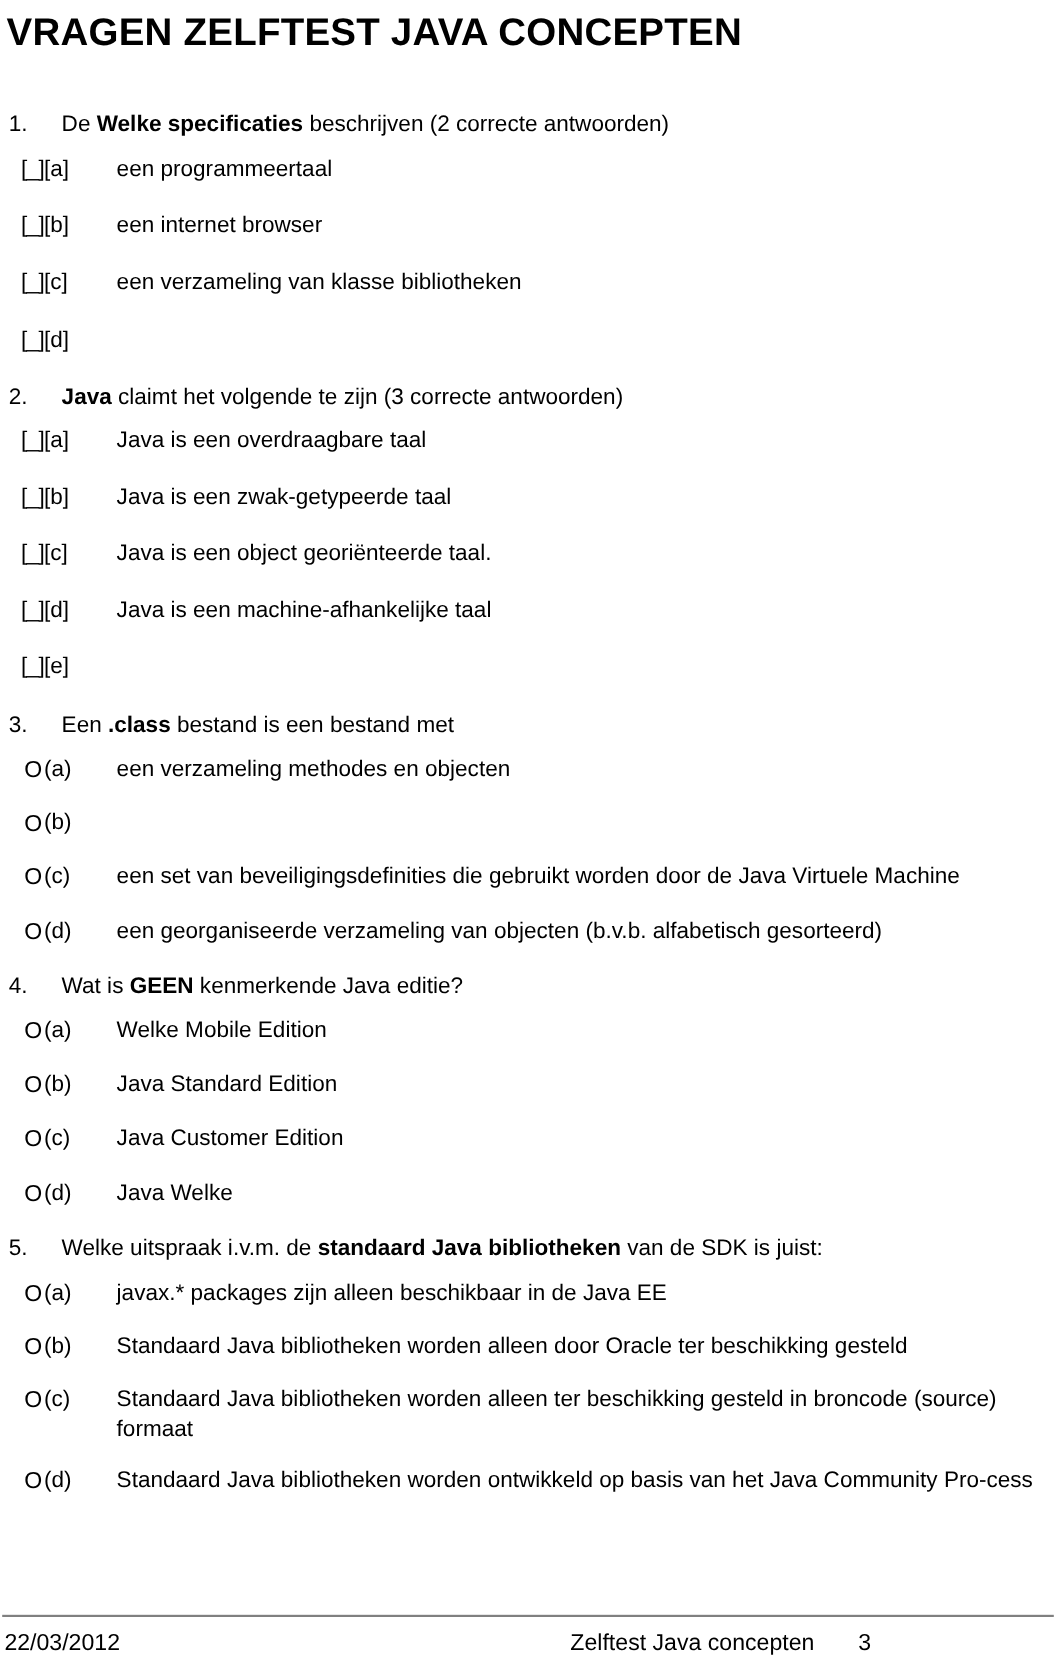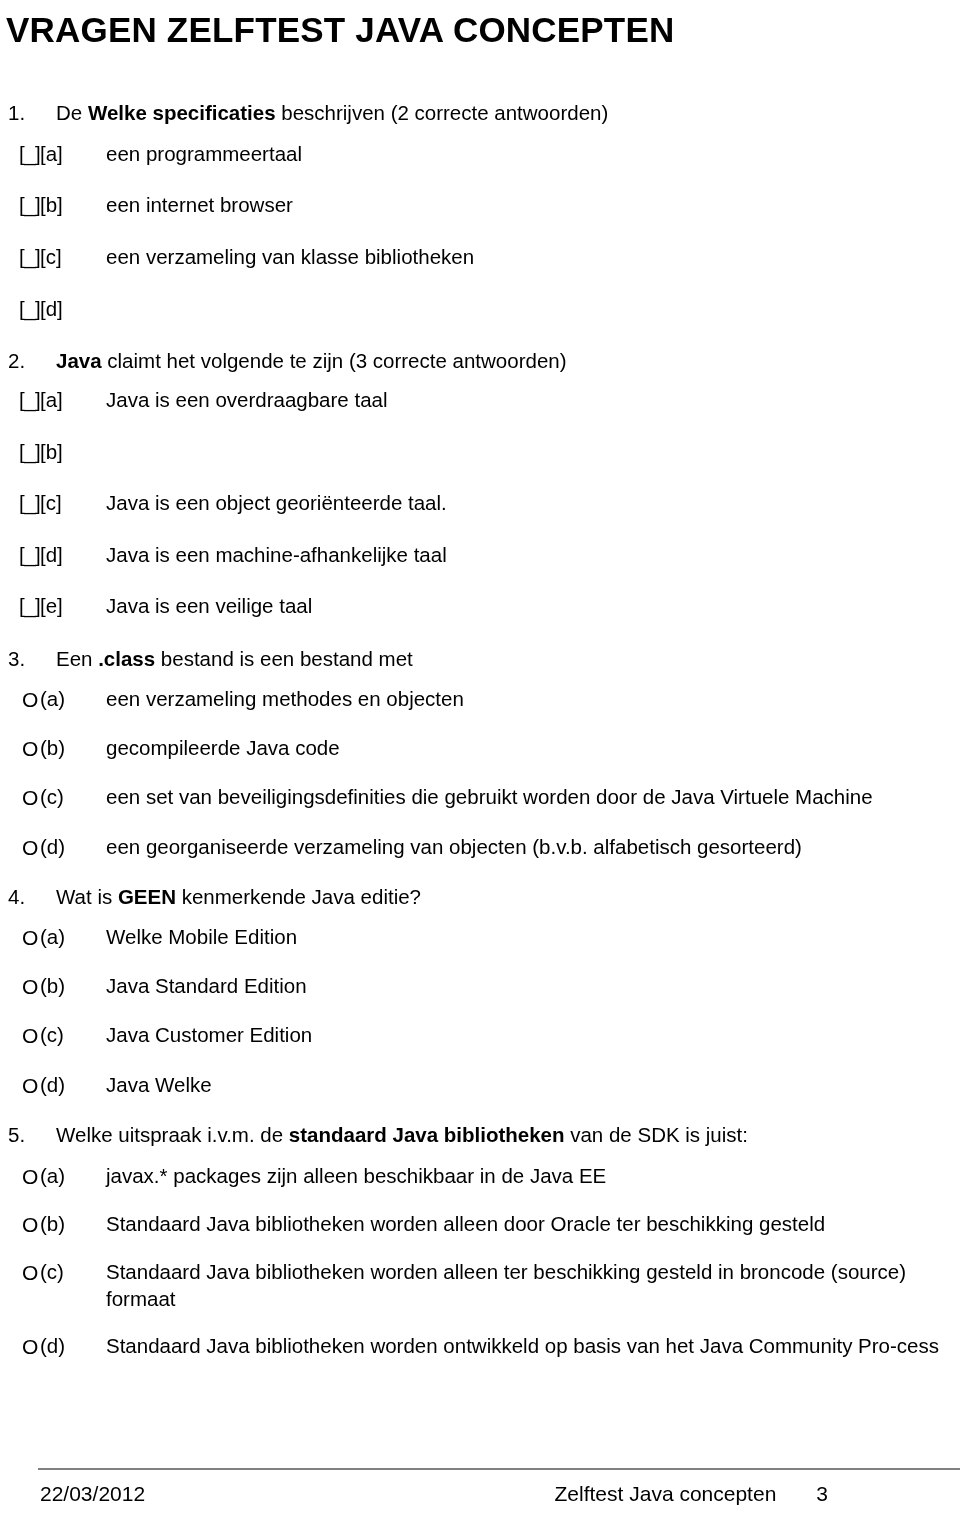--- a/index.html
+++ b/index.html
@@ -122,21 +122,20 @@
   .sp-q5-opts { margin-top: 14px; }
   .q5 .option-row { margin-bottom: 21px; }
 
   
   .footer {
     position: absolute;
     left: 0;
     right: 16px;
     bottom: 10px;
     width: 796px;
-    margin-left: 36px;
   }
   .footer-rule {
     width: 956px;
     height: 2px;
     background: #808080;
     margin: 0 0 12px 2px;
   }
   .footer-row {
     display: flex;
     align-items: baseline;
@@ -189,54 +188,53 @@
     </div>
     <ul class="options sp-q2-opts">
       <li class="option-row">
         <span class="opt-marker">[_]</span>
         <span class="opt-label">[a]</span>
         <span class="opt-text">Java is een overdraagbare taal</span>
       </li>
       <li class="option-row">
         <span class="opt-marker">[_]</span>
         <span class="opt-label">[b]</span>
+        <span class="opt-text">Java is een zwak-getypeerde taal</span>
       </li>
       <li class="option-row">
         <span class="opt-marker">[_]</span>
         <span class="opt-label">[c]</span>
         <span class="opt-text">Java is een object georiënteerde taal.</span>
       </li>
       <li class="option-row">
         <span class="opt-marker">[_]</span>
         <span class="opt-label">[d]</span>
         <span class="opt-text">Java is een machine-afhankelijke taal</span>
       </li>
       <li class="option-row">
         <span class="opt-marker">[_]</span>
         <span class="opt-label">[e]</span>
-        <span class="opt-text">Java is een veilige taal</span>
       </li>
     </ul>
   </div>
 
   <div class="question-block q3">
     <div class="q-heading sp-q3-head">
       <span class="q-num">3.</span>
       <span class="q-text"><span>Een </span><b>.class</b><span> bestand is een bestand met</span></span>
     </div>
     <ul class="options sp-q3-opts">
       <li class="option-row">
         <span class="opt-marker radio">O</span>
         <span class="opt-label">(a)</span>
         <span class="opt-text">een verzameling methodes en objecten</span>
       </li>
       <li class="option-row">
         <span class="opt-marker radio">O</span>
         <span class="opt-label">(b)</span>
-        <span class="opt-text">gecompileerde Java code</span>
       </li>
       <li class="option-row">
         <span class="opt-marker radio">O</span>
         <span class="opt-label">(c)</span>
         <span class="opt-text">een set van beveiligingsdefinities die gebruikt worden door de Java Virtuele Machine</span>
       </li>
       <li class="option-row">
         <span class="opt-marker radio">O</span>
         <span class="opt-label">(d)</span>
         <span class="opt-text">een georganiseerde verzameling van objecten (b.v.b. alfabetisch gesorteerd)</span>

